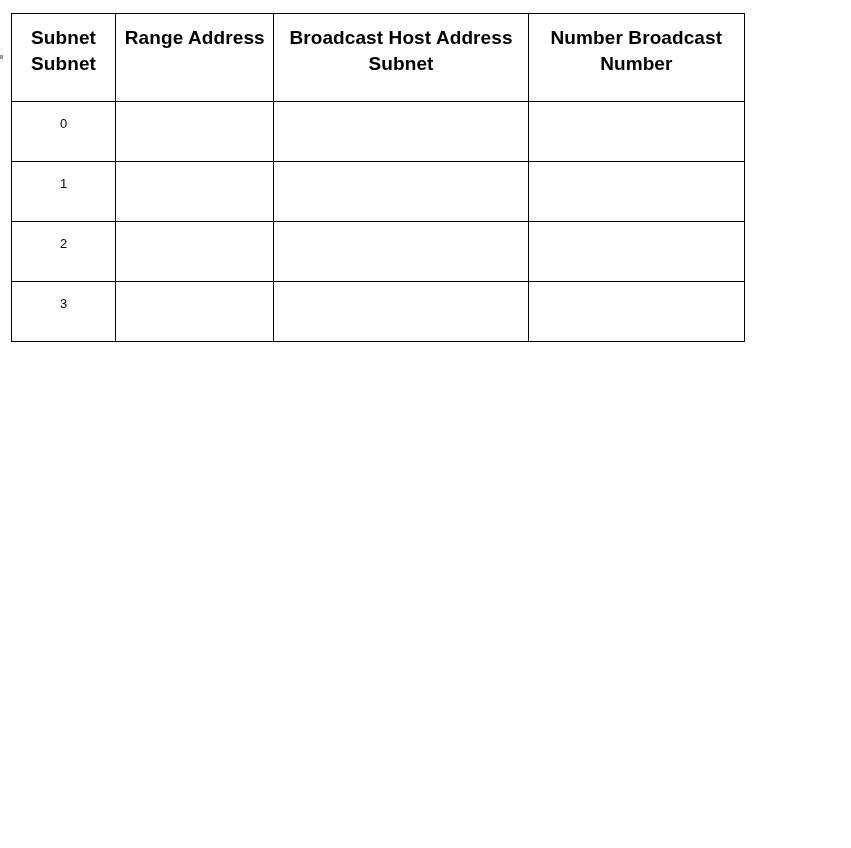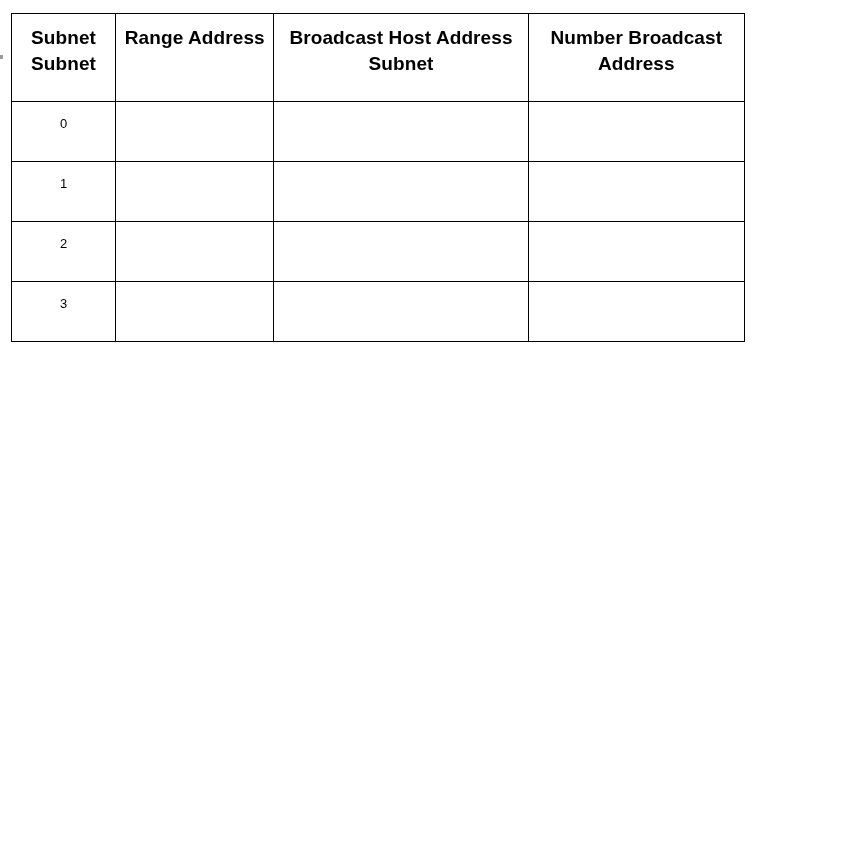--- a/index.html
+++ b/index.html
@@ -105,21 +105,21 @@
         </th>
         <th>
           <span class="hdr-text">Range Address</span>
         </th>
         <th>
           <span class="hdr-text">Broadcast Host Address</span>
           <span class="hdr-text">Subnet</span>
         </th>
         <th>
           <span class="hdr-text">Number Broadcast</span>
-          <span class="hdr-text">Address</span>
+          <span class="hdr-text">Number</span>
         </th>
       </tr>
     </thead>
     <tbody>
       <tr>
         <td>0</td>
         <td class="cell-empty"></td>
         <td class="cell-empty"></td>
         <td class="cell-empty"></td>
       </tr>

